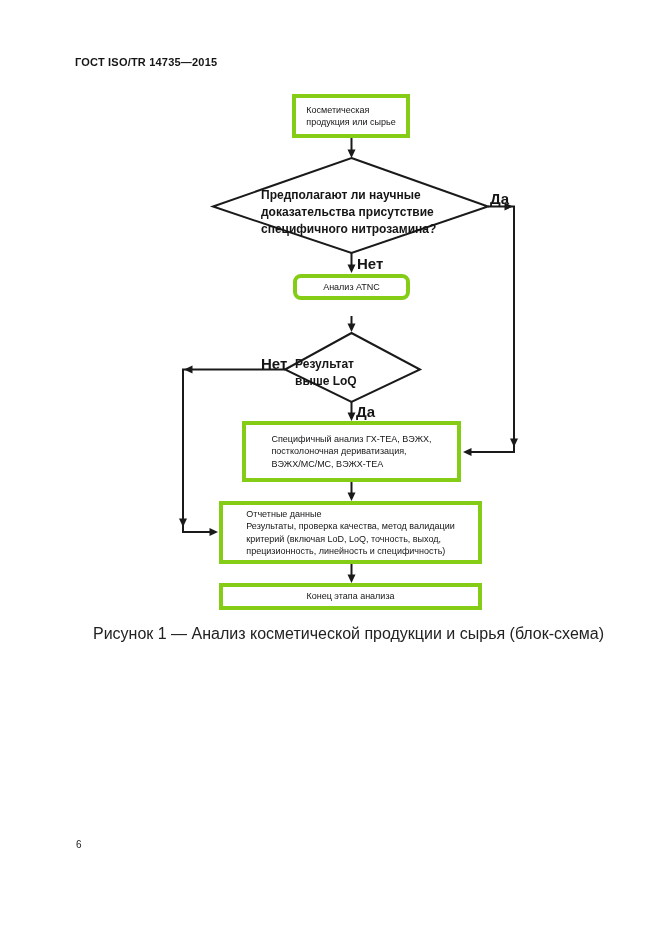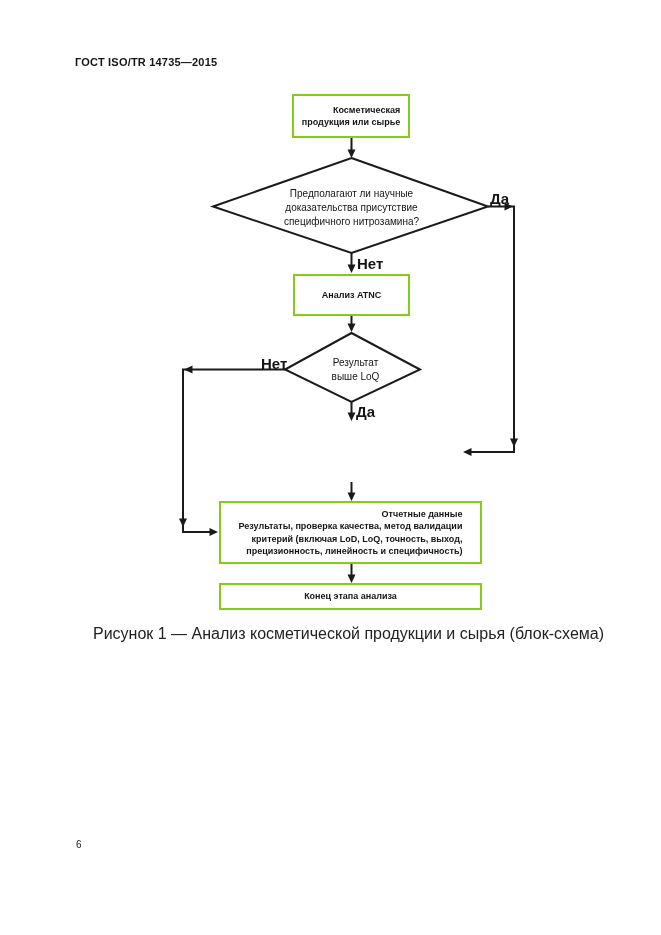--- a/index.html
+++ b/index.html
@@ -14,32 +14,31 @@
   }
   .doc-header{
     position:absolute;left:75px;top:56px;
     font-size:11px;font-weight:bold;letter-spacing:.2px;
     white-space:nowrap;
   }
   svg.connectors{position:absolute;left:0;top:0;}
   .node{
     position:absolute;
     box-sizing:border-box;
-    border:2px solid #84cc16;
+    border:4px solid #84cc16;
     background:#fff;
     display:flex;align-items:center;justify-content:center;
-    text-align:right;
-    font-size:9px;font-weight:bold;line-height:1.35;
+    text-align:left;
+    font-size:9px;font-weight:normal;line-height:1.35;
     white-space:pre-line;
     padding:1px 4px;
   }
   .dlabel{
     position:absolute;
-    text-align:center;
-    font-size:10px;font-weight:normal;line-height:1.4;
+    font-size:12px;font-weight:bold;line-height:1.4;
     white-space:pre-line;
   }
   .edge-label{
     position:absolute;
     font-size:15px;font-weight:bold;
     white-space:nowrap;
   }
   .caption{
     position:absolute;left:36px;top:625px;width:625px;
     text-align:center;font-size:16px;color:#222;
@@ -84,22 +83,25 @@
       <polygon points="471.5,448 471.5,456 463,452"></polygon>
       <polygon points="192.5,365.5 192.5,373.5 184,369.5"></polygon>
       <polygon points="179,518.5 187,518.5 183,527"></polygon>
       <polygon points="209.5,528 209.5,536 218,532"></polygon>
     </g>
   </svg>
 
   <div class="node" style="left:292px;top:94px;width:118px;height:44px;">Косметическая
 продукция или сырье</div>
 
-  <div class="node" style="left:293px;top:274px;width:117px;height:42px;">Анализ ATNC</div>
+  <div class="node" style="left:293px;top:274px;width:117px;height:26px;border-radius:8px;">Анализ ATNC</div>
 
+  <div class="node" style="left:242px;top:421px;width:219px;height:61px;">Специфичный анализ ГХ-ТЕА, ВЭЖХ,
+постколоночная дериватизация,
+ВЭЖХ/МС/МС, ВЭЖХ-ТЕА</div>
 
   <div class="node" style="left:219px;top:583px;width:263px;height:27px;">Конец этапа анализа</div>
 
   <div class="node" style="left:219px;top:501px;width:263px;height:63px;">Отчетные данные
 Результаты, проверка качества, метод валидации
 критерий (включая LoD, LoQ, точность, выход,
 прецизионность, линейность и специфичность)</div>
 
   <div class="dlabel" style="left:261px;top:187px;width:181px;">Предполагают ли научные
 доказательства присутствие

